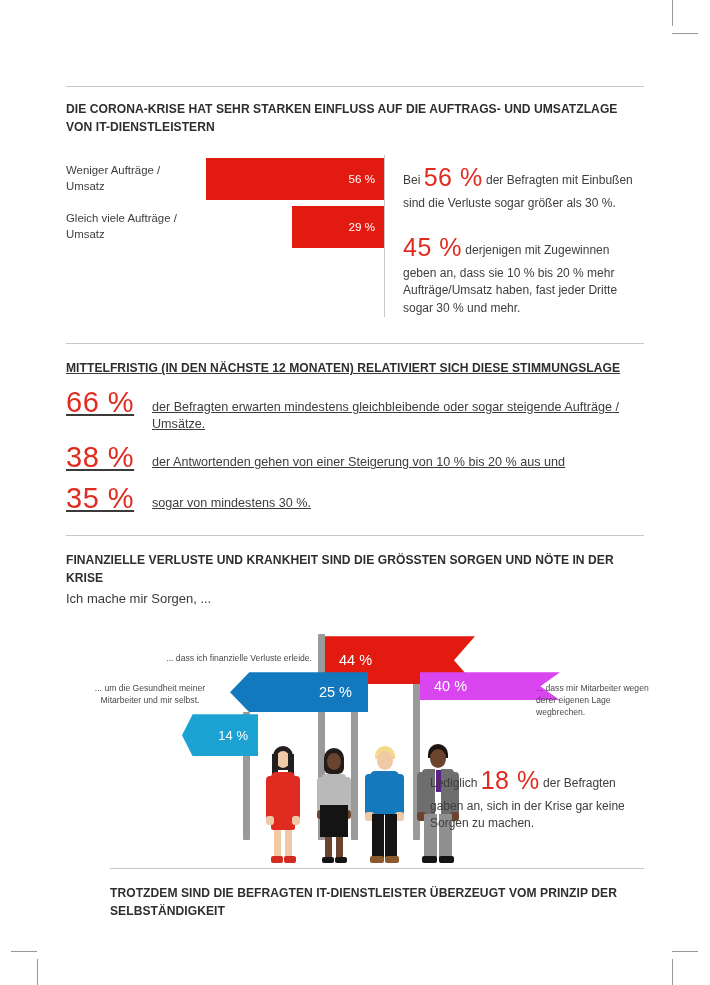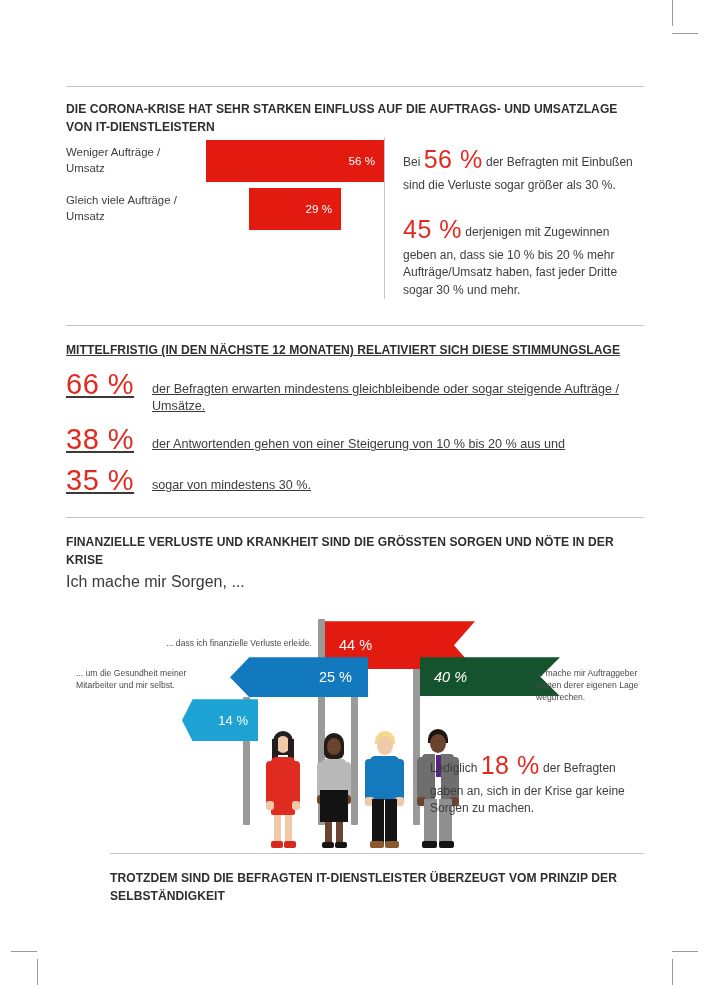--- a/index.html
+++ b/index.html
@@ -88,28 +88,29 @@
   .sec-title {
     font-size: 12.6px;
     font-weight: bold;
     color: #2e2e2e;
     line-height: 1.42;
     letter-spacing: 0.05px;
     transform: scaleX(0.96);
     transform-origin: left top;
   }
   .sub-line {
-    font-size: 16px;
+    font-size: 13px;
     color: #3a3a3a;
     margin-top: 3px;
   }
 
   
   #sec-bars { margin-top: 28px; }
   .bars-wrap {
+    margin-top: 18px;
     display: flex;
   }
   .bars-left {
     width: 318px;
     flex: 0 0 318px;
   }
   .bar-row {
     display: flex;
     align-items: center;
     height: 48px;
@@ -271,21 +272,21 @@
 
         <div class="bar-row">
           <div class="bar-label">Weniger Aufträge / Umsatz</div>
           <div class="bar-track">
             <div class="bar" style="width:178px;">56 %</div>
           </div>
         </div>
 
         <div class="bar-row">
           <div class="bar-label">Gleich viele Aufträge / Umsatz</div>
-          <div class="bar-track" style="justify-content:center;">
+          <div class="bar-track" style="justify-content:flex-end;">
             <div class="bar" style="width:92px;">29 %</div>
           </div>
         </div>
 
 
       </div>
 
       <div class="bars-divider"></div>
 
       <div class="bars-right">
@@ -333,26 +334,26 @@
       <div class="pole" style="left:347px; top:58px; height:170px;"></div>
 
       <div class="flag flag-right" style="left:259px; top:24px; width:136px; height:48px; background:#e31a10;">
         <span>44 %</span>
       </div>
       <div class="flag-cap cap-left" style="left:60px; top:40px; width:186px;">... dass ich finanzielle Verluste erleide.</div>
 
       <div class="flag flag-left" style="left:164px; top:60px; width:122px; height:40px; background:#1279be;">
         <span>25 %</span>
       </div>
-      <div class="flag-cap cap-right" style="left:10px; top:70px; width:148px;">... um die Gesundheit meiner Mitarbeiter und mir selbst.</div>
-
-      <div class="flag flag-right" style="left:354px; top:60px; width:126px; height:39px; background:#14532d;font-style:italic;">
+      <div class="flag-cap cap-right" style="left:10px; top:70px; width:148px;text-align:center;">... um die Gesundheit meiner Mitarbeiter und mir selbst.</div>
+
+      <div class="flag flag-right" style="left:354px; top:60px; width:126px; height:28px; background:#d946ef;">
         <span>40 %</span>
       </div>
-      <div class="flag-cap cap-right" style="left:470px; top:70px; width:118px;">... mache mir Auftraggeber wegen derer eigenen Lage wegbrechen.</div>
+      <div class="flag-cap cap-right" style="left:470px; top:70px; width:118px;">... dass mir Mitarbeiter wegen derer eigenen Lage wegbrechen.</div>
 
       <div class="flag flag-left" style="left:116px; top:102px; width:66px; height:42px; background:#1ca3d4; font-size:13px; padding-right:10px;">
         <span>14 %</span>
       </div>
 
       <div class="person" style="left:194px; width:46px; height:118px;">
         <div class="p-hair" style="left:13px; top:0; width:20px; height:24px; background:#231f20; border-radius:10px 10px 4px 4px;"></div>
         <div class="p-head" style="left:16px; top:5px; width:14px; height:17px; background:#f0c9a6;"></div>
         <div class="p-hair" style="left:12px; top:8px; width:6px; height:20px; background:#231f20;"></div>
         <div class="p-hair" style="left:28px; top:8px; width:6px; height:20px; background:#231f20;"></div>

